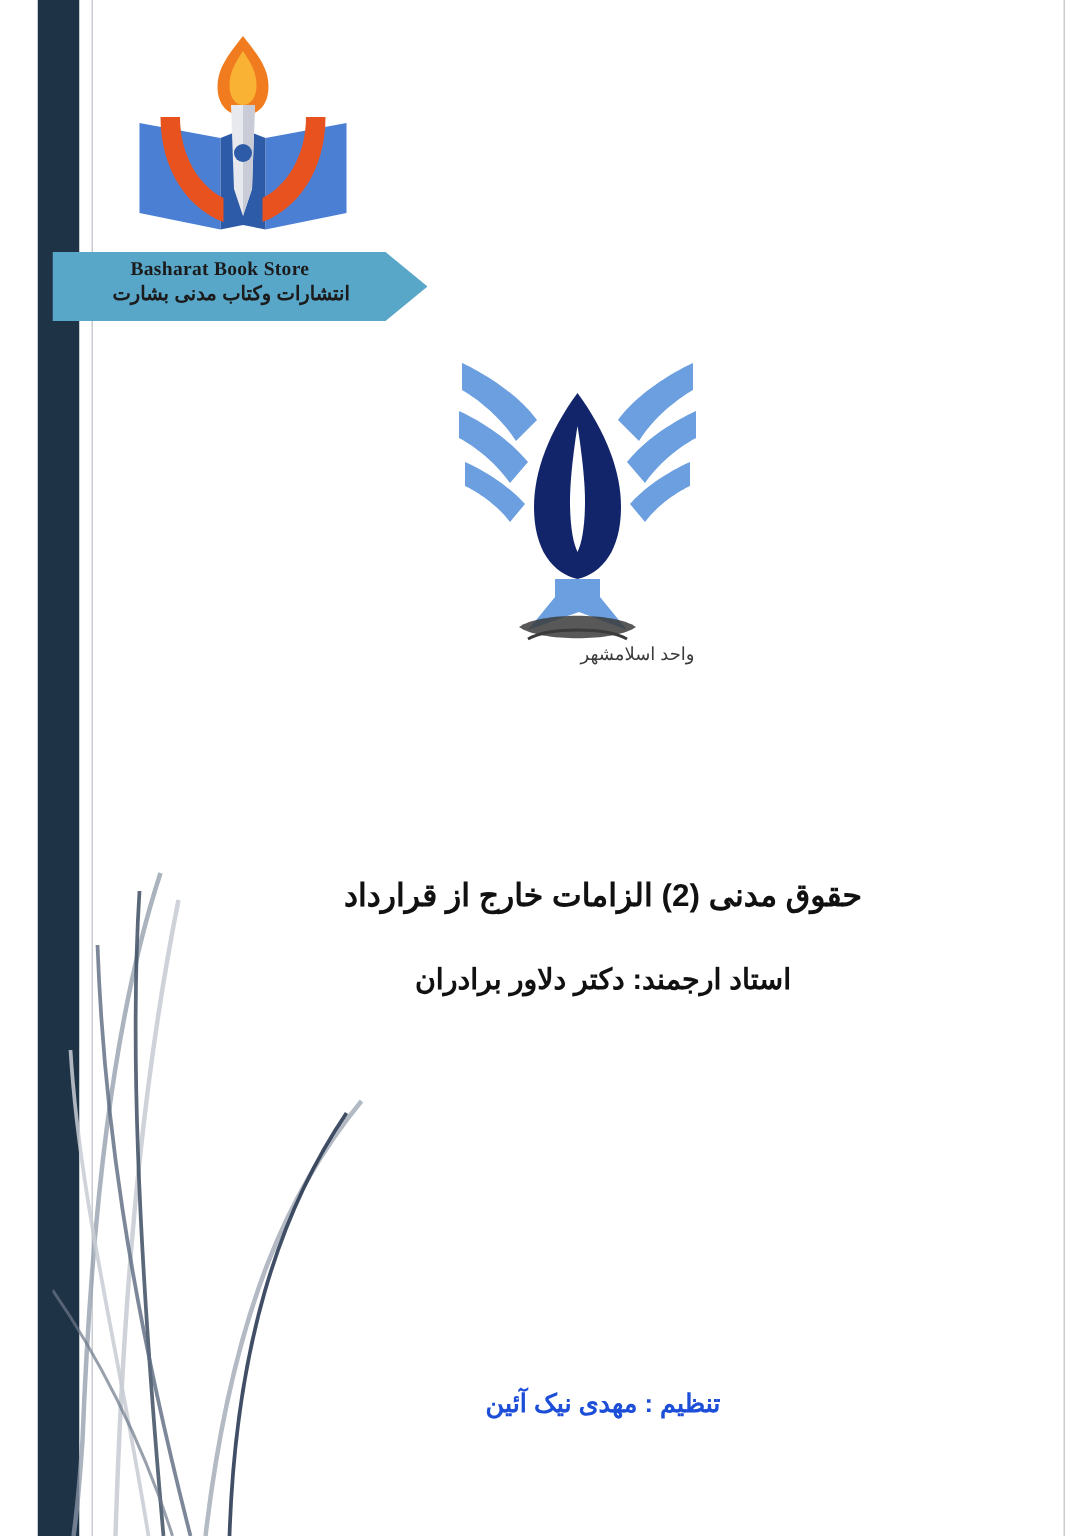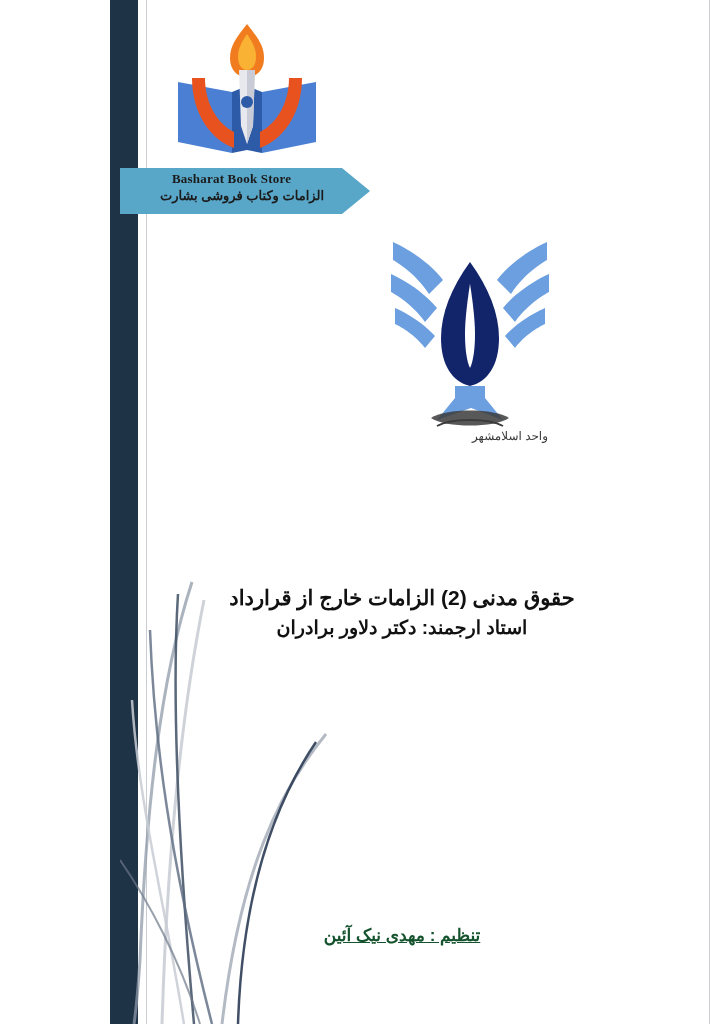--- a/index.html
+++ b/index.html
@@ -5,21 +5,21 @@
   html, body {
     margin: 0;
     padding: 0;
     background: #ffffff;
   }
   body {
     font-family: "Liberation Sans", sans-serif;
   }
   .page {
     position: relative;
-    width: 608px;
+    width: 693px;
     height: 1024px;
     background: #ffffff;
     overflow: hidden;
   }
 
   
   .left-band {
     position: absolute;
     left: 0;
     top: 0;
@@ -125,41 +125,41 @@
     direction: rtl;
   }
   .title-main {
     font-size: 21px;
     font-weight: 700;
     color: #111111;
     line-height: 1.5;
     white-space: nowrap;
   }
   .title-sub {
+    margin-top: 26px;
     font-size: 19px;
     font-weight: 700;
     color: #111111;
     line-height: 1.5;
     white-space: nowrap;
   }
 
   .author-block {
     position: absolute;
     right: 56px;
     top: 925px;
     width: 520px;
     text-align: center;
     direction: rtl;
   }
   .author-text {
     font-size: 17px;
     font-weight: 700;
-    color: #14532d;
-    white-space: nowrap;
-    text-decoration: underline;
+    color: #1d4ed8;
+    white-space: nowrap;
   }
 
   
   .grass {
     position: absolute;
     left: 10px;
     top: 560px;
     width: 260px;
     height: 464px;
     pointer-events: none;
@@ -194,21 +194,21 @@
       <path d="M75 50 L83 50 L81 106 L75 124 Z" fill="#c9ccd6"></path>
       <circle cx="75" cy="82" r="6" fill="#2e5ba8"></circle>
     </svg>
   </div>
 
   <div class="ribbon">
     <svg width="250" height="46" viewBox="0 0 250 46" xmlns="http://www.w3.org/2000/svg" style="position:absolute;left:0;top:0;">
       <path d="M0 0 L222 0 L250 23 L222 46 L0 46 Z" fill="#58a6c8"></path>
     </svg>
     <div class="ribbon-en">Basharat Book Store</div>
-    <div class="ribbon-fa">الزامات وکتاب فروشی بشارت</div>
+    <div class="ribbon-fa">انتشارات وکتاب مدنی بشارت</div>
   </div>
 
   <div class="emblem">
     <svg width="170" height="265" viewBox="0 0 170 265" xmlns="http://www.w3.org/2000/svg">
 
       <path d="M8 20 C8 20 40 34 58 58 L44 72 C30 50 8 38 8 38 Z" fill="#6c9fe0"></path>
       <path d="M6 52 C6 52 34 64 52 86 L40 100 C26 80 6 70 6 70 Z" fill="#6c9fe0"></path>
       <path d="M10 86 C10 86 34 96 50 114 L40 126 C28 110 10 102 10 102 Z" fill="#6c9fe0"></path>
 
       <path d="M162 20 C162 20 130 34 112 58 L126 72 C140 50 162 38 162 38 Z" fill="#6c9fe0"></path>

